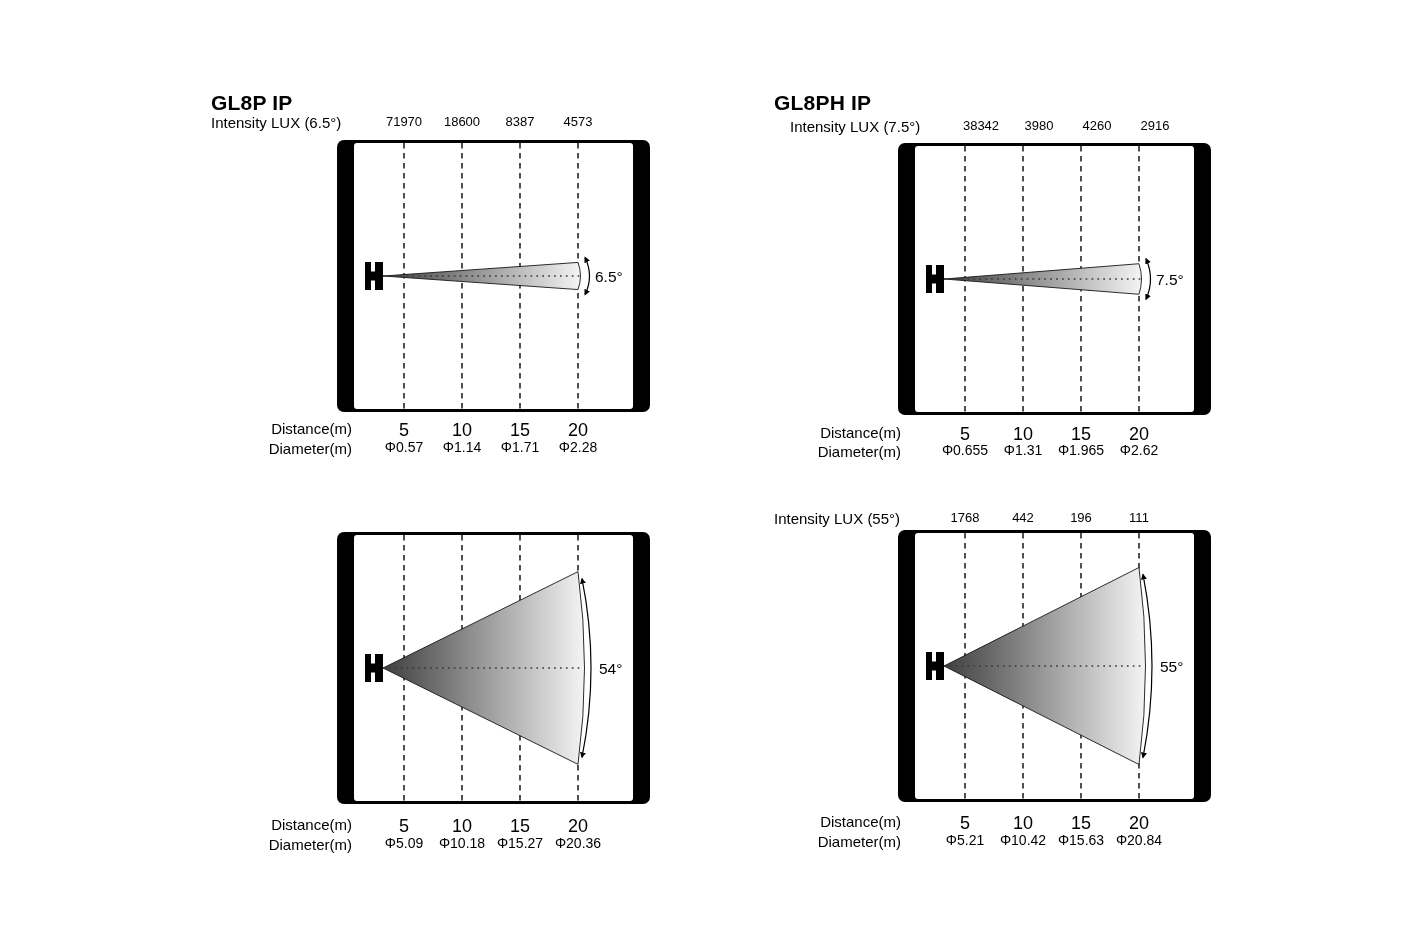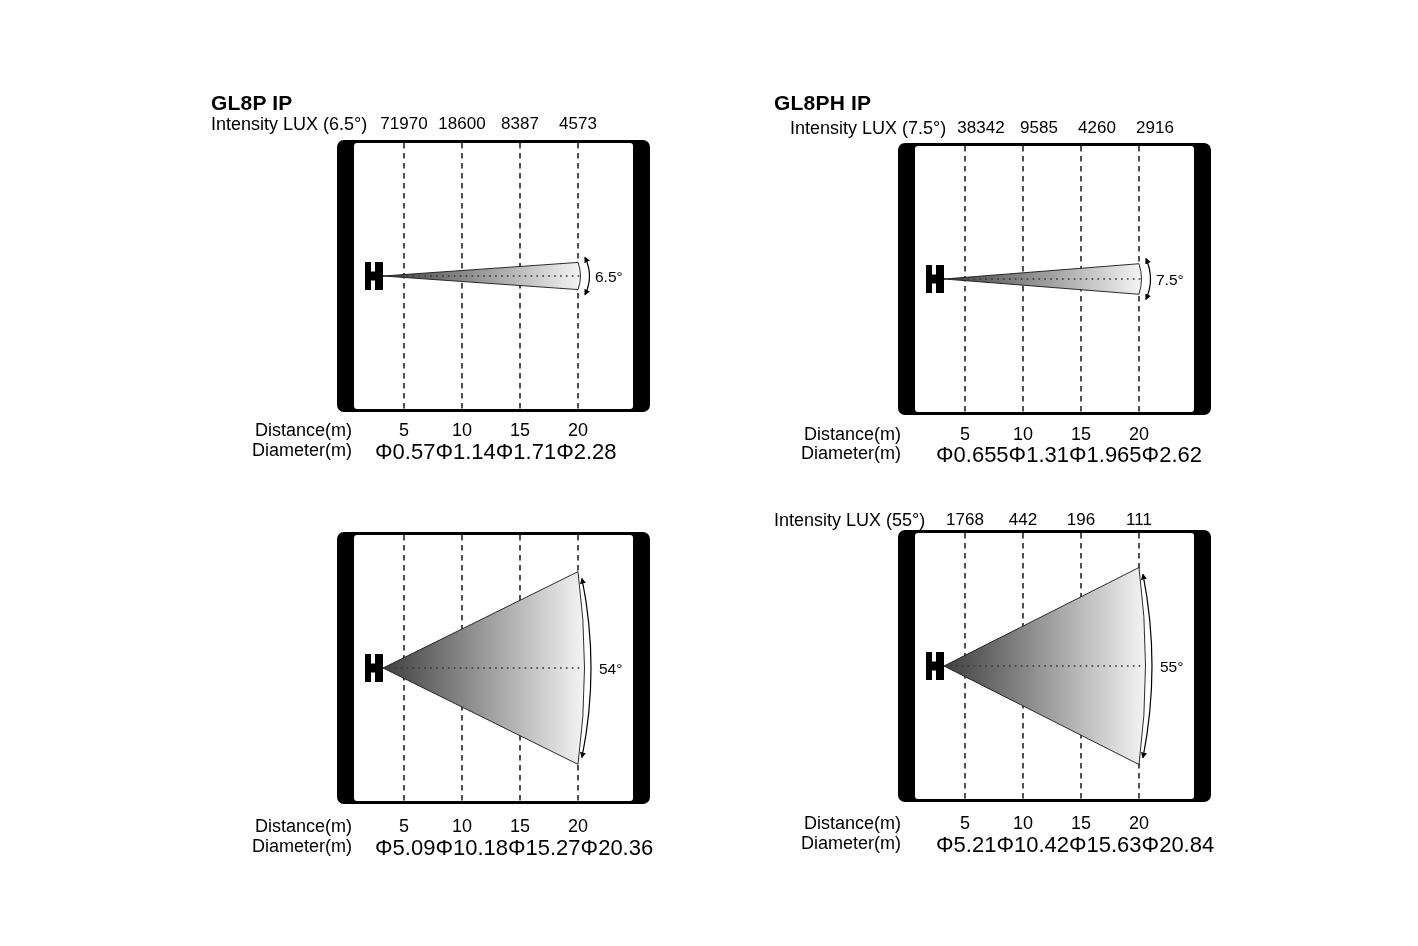--- a/index.html
+++ b/index.html
@@ -23,32 +23,32 @@
   .p-br .intensity-row { top:11px; }
   .dist-row { top:333px; }
   .p-tr .dist-row { top:337px; }
   .p-bl .dist-row { top:315px; }
   .p-br .dist-row { top:314px; }
   .diam-row { top:353px; }
   .p-tr .diam-row { top:356px; }
   .p-bl .diam-row { top:335px; }
   .p-br .diam-row { top:334px; }
 
-  .rowlabel { position:absolute; left:0; top:1px; font-size:18px; white-space:nowrap; }
+  .rowlabel { position:absolute; left:0; top:1px; font-size:15px; white-space:nowrap; }
   .rl-right { width:141px; text-align:right; }
   .p-tr .rl-right, .p-br .rl-right { width:127px; }
 
   .vals { position:absolute; left:164px; top:0; width:232px; display:flex; }
   .p-tr .vals, .p-br .vals { left:162px; }
   .vals span { flex:1; text-align:center; white-space:nowrap; }
   .intensity-row .vals { top:1px; }
-  .intensity-row .vals span { font-size:17px; }
+  .intensity-row .vals span { font-size:13px; }
   .vals-dist { top:1px; }
   .vals-dist span { font-size:18px; }
-  .vals-diam span { font-size:22px; }
+  .vals-diam span { font-size:14px; }
 
   .diagram { position:absolute; left:126px; top:54px; width:313px; height:272px; display:block; }
   .p-tr .diagram { left:124px; top:57px; }
   .p-bl .diagram { left:126px; top:32px; }
   .p-br .diagram { left:124px; top:32px; }
   .diagram text { font-family:"Liberation Sans", sans-serif; }
 </style>
 </head>
 <body>
 
@@ -107,21 +107,21 @@
     </div>
   </div>
 </section>
 
 <section class="panel p-tr">
   <h2 class="title">GL8PH IP</h2>
   <div class="row intensity-row">
     <span class="rowlabel">Intensity LUX (7.5°)</span>
     <div class="vals">
       <span>38342</span>
-      <span>9585</span>
+      <span>3980</span>
       <span>4260</span>
       <span>2916</span>
     </div>
   </div>
   <svg class="diagram" viewBox="0 0 313 272">
       <defs>
         <linearGradient id="beamGrad1" x1="0" y1="0" x2="1" y2="0">
           <stop offset="0%" stop-color="#3f3f3f"></stop>
           <stop offset="100%" stop-color="#f4f4f4"></stop>
         </linearGradient>

